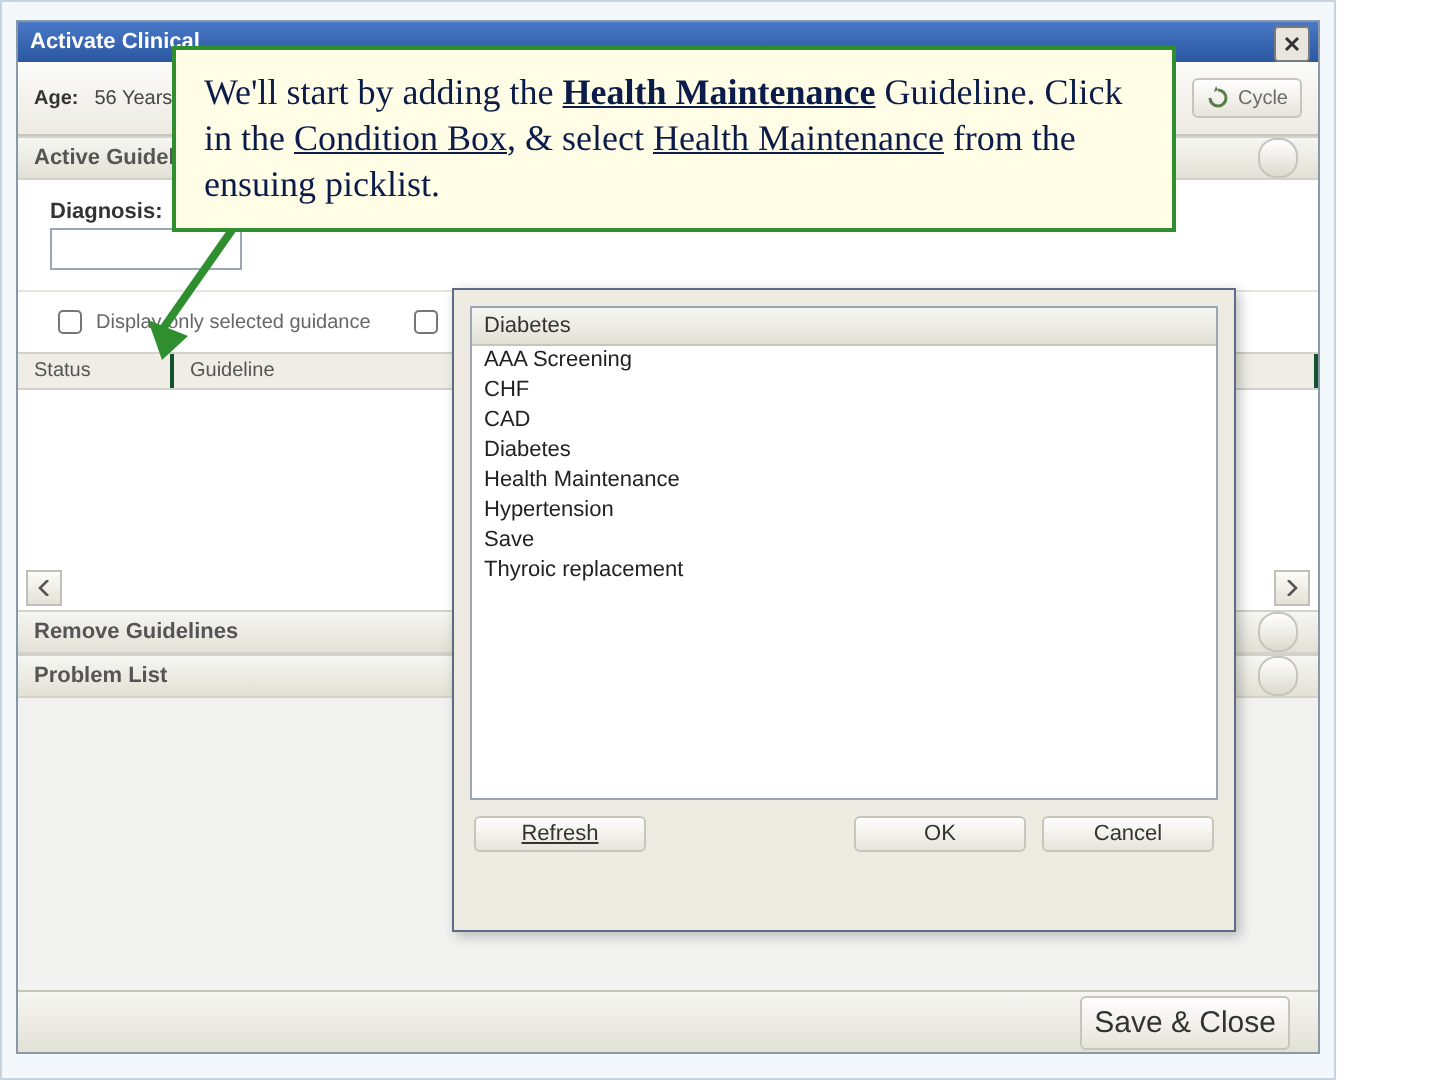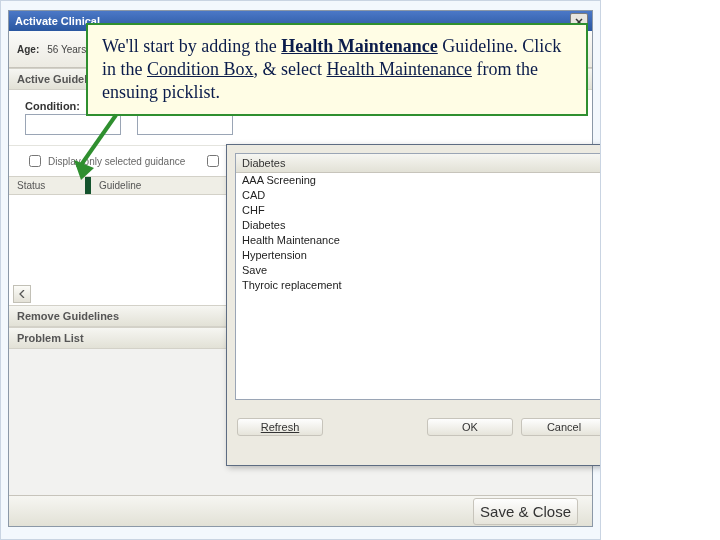--- a/index.html
+++ b/index.html
@@ -1,16 +1,16 @@
 <!DOCTYPE html>
 <html><head>
 <meta charset="utf-8">
 <style>
 html,body{margin:0;padding:0;font-family:Tahoma,Verdana,Arial,sans-serif;font-size:11px;color:#333;background:#fff}
-.stage{position:relative;width:601px;height:540px;background:#f3f8fd;border:1px solid #c9d4e2;box-sizing:border-box;overflow:hidden}
+.stage{position:relative;width:668px;height:540px;background:#f3f8fd;border:1px solid #c9d4e2;box-sizing:border-box;overflow:hidden}
 .main-win{position:absolute;left:7px;top:9px;right:7px;bottom:12px;background:#f2f2f0;border:1px solid #8b98a7}
 .titlebar{position:relative;height:20px;background:linear-gradient(#4b78c7,#2a57a0);color:#fff;display:flex;align-items:center;font-weight:bold;font-size:11px}
 .titlebar .ttl{padding-left:6px;white-space:nowrap}
 .titlebar .close{position:absolute;right:4px;top:2px;width:16px;height:16px;background:#e8e6df;border:1px solid #7a7a7a;border-radius:2px;display:flex;align-items:center;justify-content:center;color:#333;cursor:pointer}
 .toolbar{height:36px;background:linear-gradient(#fbfbf9,#eceae2);border-bottom:1px solid #c7c4bb;display:flex;align-items:center;gap:8px;padding:0 8px;font-size:10px;color:#6b6b6b}
 .toolbar .lbl{color:#333;font-weight:bold}
 .toolbar .val{color:#444}
 .toolbar .spacer{flex:1}
 .toolbar .btn{display:flex;align-items:center;gap:4px;padding:3px 6px;border:1px solid #c7c4bb;border-radius:3px;background:linear-gradient(#fefefe,#e6e4da);cursor:pointer;color:#6b6b6b}
 .section-bar{height:20px;background:linear-gradient(#f6f6f2,#e2e1d6);border-top:1px solid #d3d1c8;border-bottom:1px solid #d3d1c8;display:flex;align-items:center;padding:0 8px;font-weight:bold;color:#555}
@@ -19,33 +19,33 @@
 .cond-row{display:flex;gap:16px;padding:10px 16px;background:#fff;border-bottom:1px solid #e4e4de}
 .field{display:flex;flex-direction:column;gap:2px}
 .field .fl{font-size:11px;color:#333;font-weight:bold}
 .field input{width:90px;height:17px;border:1px solid #9aa5b5;background:#fff}
 .opts{display:flex;align-items:center;gap:18px;padding:6px 16px;font-size:10px;color:#666;background:#fff}
 .opts label{display:flex;align-items:center;gap:4px}
 .opts input[type=checkbox]{width:12px;height:12px}
 .opts .right{position:absolute;right:20px;display:flex;gap:8px}
 .pill{padding:2px 10px;border:1px solid #c7c4bb;border-radius:3px;background:linear-gradient(#fefefe,#e6e4da);cursor:pointer}
 .grid-head{display:flex;background:#efeee6;border-top:1px solid #d3d1c8;border-bottom:1px solid #d3d1c8}
-.grid-head .gh{padding:3px 8px;font-size:10px;color:#555;border-right:6px solid #14532d}
+.grid-head .gh{padding:3px 8px;font-size:10px;color:#555;border-right:2px solid #14532d}
 .grid-body{height:110px;background:#fff;position:relative}
 .scroll-left{position:absolute;left:4px;bottom:2px;width:16px;height:16px;border:1px solid #c2c0b6;background:linear-gradient(#fcfcf8,#e3e1d7);display:flex;align-items:center;justify-content:center}
 .scroll-right{position:absolute;right:4px;bottom:2px;width:16px;height:16px;border:1px solid #c2c0b6;background:linear-gradient(#fcfcf8,#e3e1d7);display:flex;align-items:center;justify-content:center}
 .footer{position:absolute;left:0;right:0;bottom:0;height:30px;background:linear-gradient(#f6f6f2,#e2e1d6);border-top:1px solid #c7c4bb;display:flex;align-items:center;justify-content:flex-end;padding:0 14px}
 .footer .pill{font-size:15px;padding:4px 6px}
 .popup{position:absolute;left:225px;top:143px;width:390px;height:320px;background:#eceae1;border:1px solid #5d6c82;box-shadow:2px 2px 6px rgba(0,0,0,.25)}
 .popup .ptb{height:20px;background:linear-gradient(#4b78c7,#2a57a0);color:#fff;display:flex;align-items:center;font-weight:bold;padding-left:6px;font-size:11px;position:relative}
 .popup .ptb .close{position:absolute;right:3px;top:2px;width:16px;height:16px;background:#e8e6df;border:1px solid #7a7a7a;border-radius:2px;display:flex;align-items:center;justify-content:center;color:#333;cursor:pointer}
 .popup .list{margin:8px;background:#fff;border:1px solid #9aa5b5;height:245px;overflow:hidden}
 .popup .list .header{height:18px;background:linear-gradient(#f6f6f2,#e2e1d6);border-bottom:1px solid #c7c4bb;display:flex;align-items:center;padding-left:6px;font-size:11px;color:#333}
 .popup .list .item{padding:0 6px;height:15px;line-height:15px;font-size:11px;color:#222;cursor:pointer}
-.popup .btns{display:flex;justify-content:space-between;align-items:center;padding:0 10px;height:38px}
+.popup .btns{display:flex;justify-content:space-between;align-items:flex-start;padding:0 10px;height:38px}
 .popup .btns .pill{width:64px;text-align:center}
 .popup .btns .right{display:flex;gap:8px}
 .callout{position:absolute;left:85px;top:22px;width:470px;background:#fffde5;border:2px solid #2f8f2f;padding:10px 14px;font-family:Liberation Serif, serif;font-size:18px;color:#0b1c4b;line-height:1.28;z-index:40}
 .callout u{text-decoration:underline}
 .callout b{font-weight:bold}
 .arrow{position:absolute;left:65px;top:109px;z-index:41}
 </style>
 </head>
 <body>
 <div class="stage">
@@ -81,24 +81,20 @@
   </div>
 
   <div class="section-bar" style="position:relative">
     <span>Active Guidelines</span>
     <span class="pbar">
           <span class="circ"></span>
         </span>
   </div>
 
   <div class="cond-row">
-    <div class="field">
-      <span class="fl">Condition:</span>
-      <input type="text" style="">
-    </div>
     <div class="field">
       <span class="fl">Diagnosis:</span>
       <input type="text" style="">
     </div>
   </div>
 
   <div class="opts" style="position:relative">
     <label>
           <input type="checkbox" style="">
           <span>Display only selected guidance</span>
@@ -141,22 +137,22 @@
 
   <div class="footer">
     <span class="pill">Save &amp; Close</span>
   </div>
 </div>
 
 <div class="popup">
   <div class="list">
     <div class="header">Diabetes</div>
     <div class="item">AAA Screening</div>
+    <div class="item">CHF</div>
     <div class="item">CAD</div>
-    <div class="item">CHF</div>
     <div class="item">Diabetes</div>
     <div class="item">Health Maintenance</div>
     <div class="item">Hypertension</div>
     <div class="item">Save</div>
     <div class="item">Thyroic replacement</div>
   </div>
   <div class="btns">
     <span class="pill"><u>Refresh</u></span>
     <span class="right">
       <span class="pill">OK</span>

